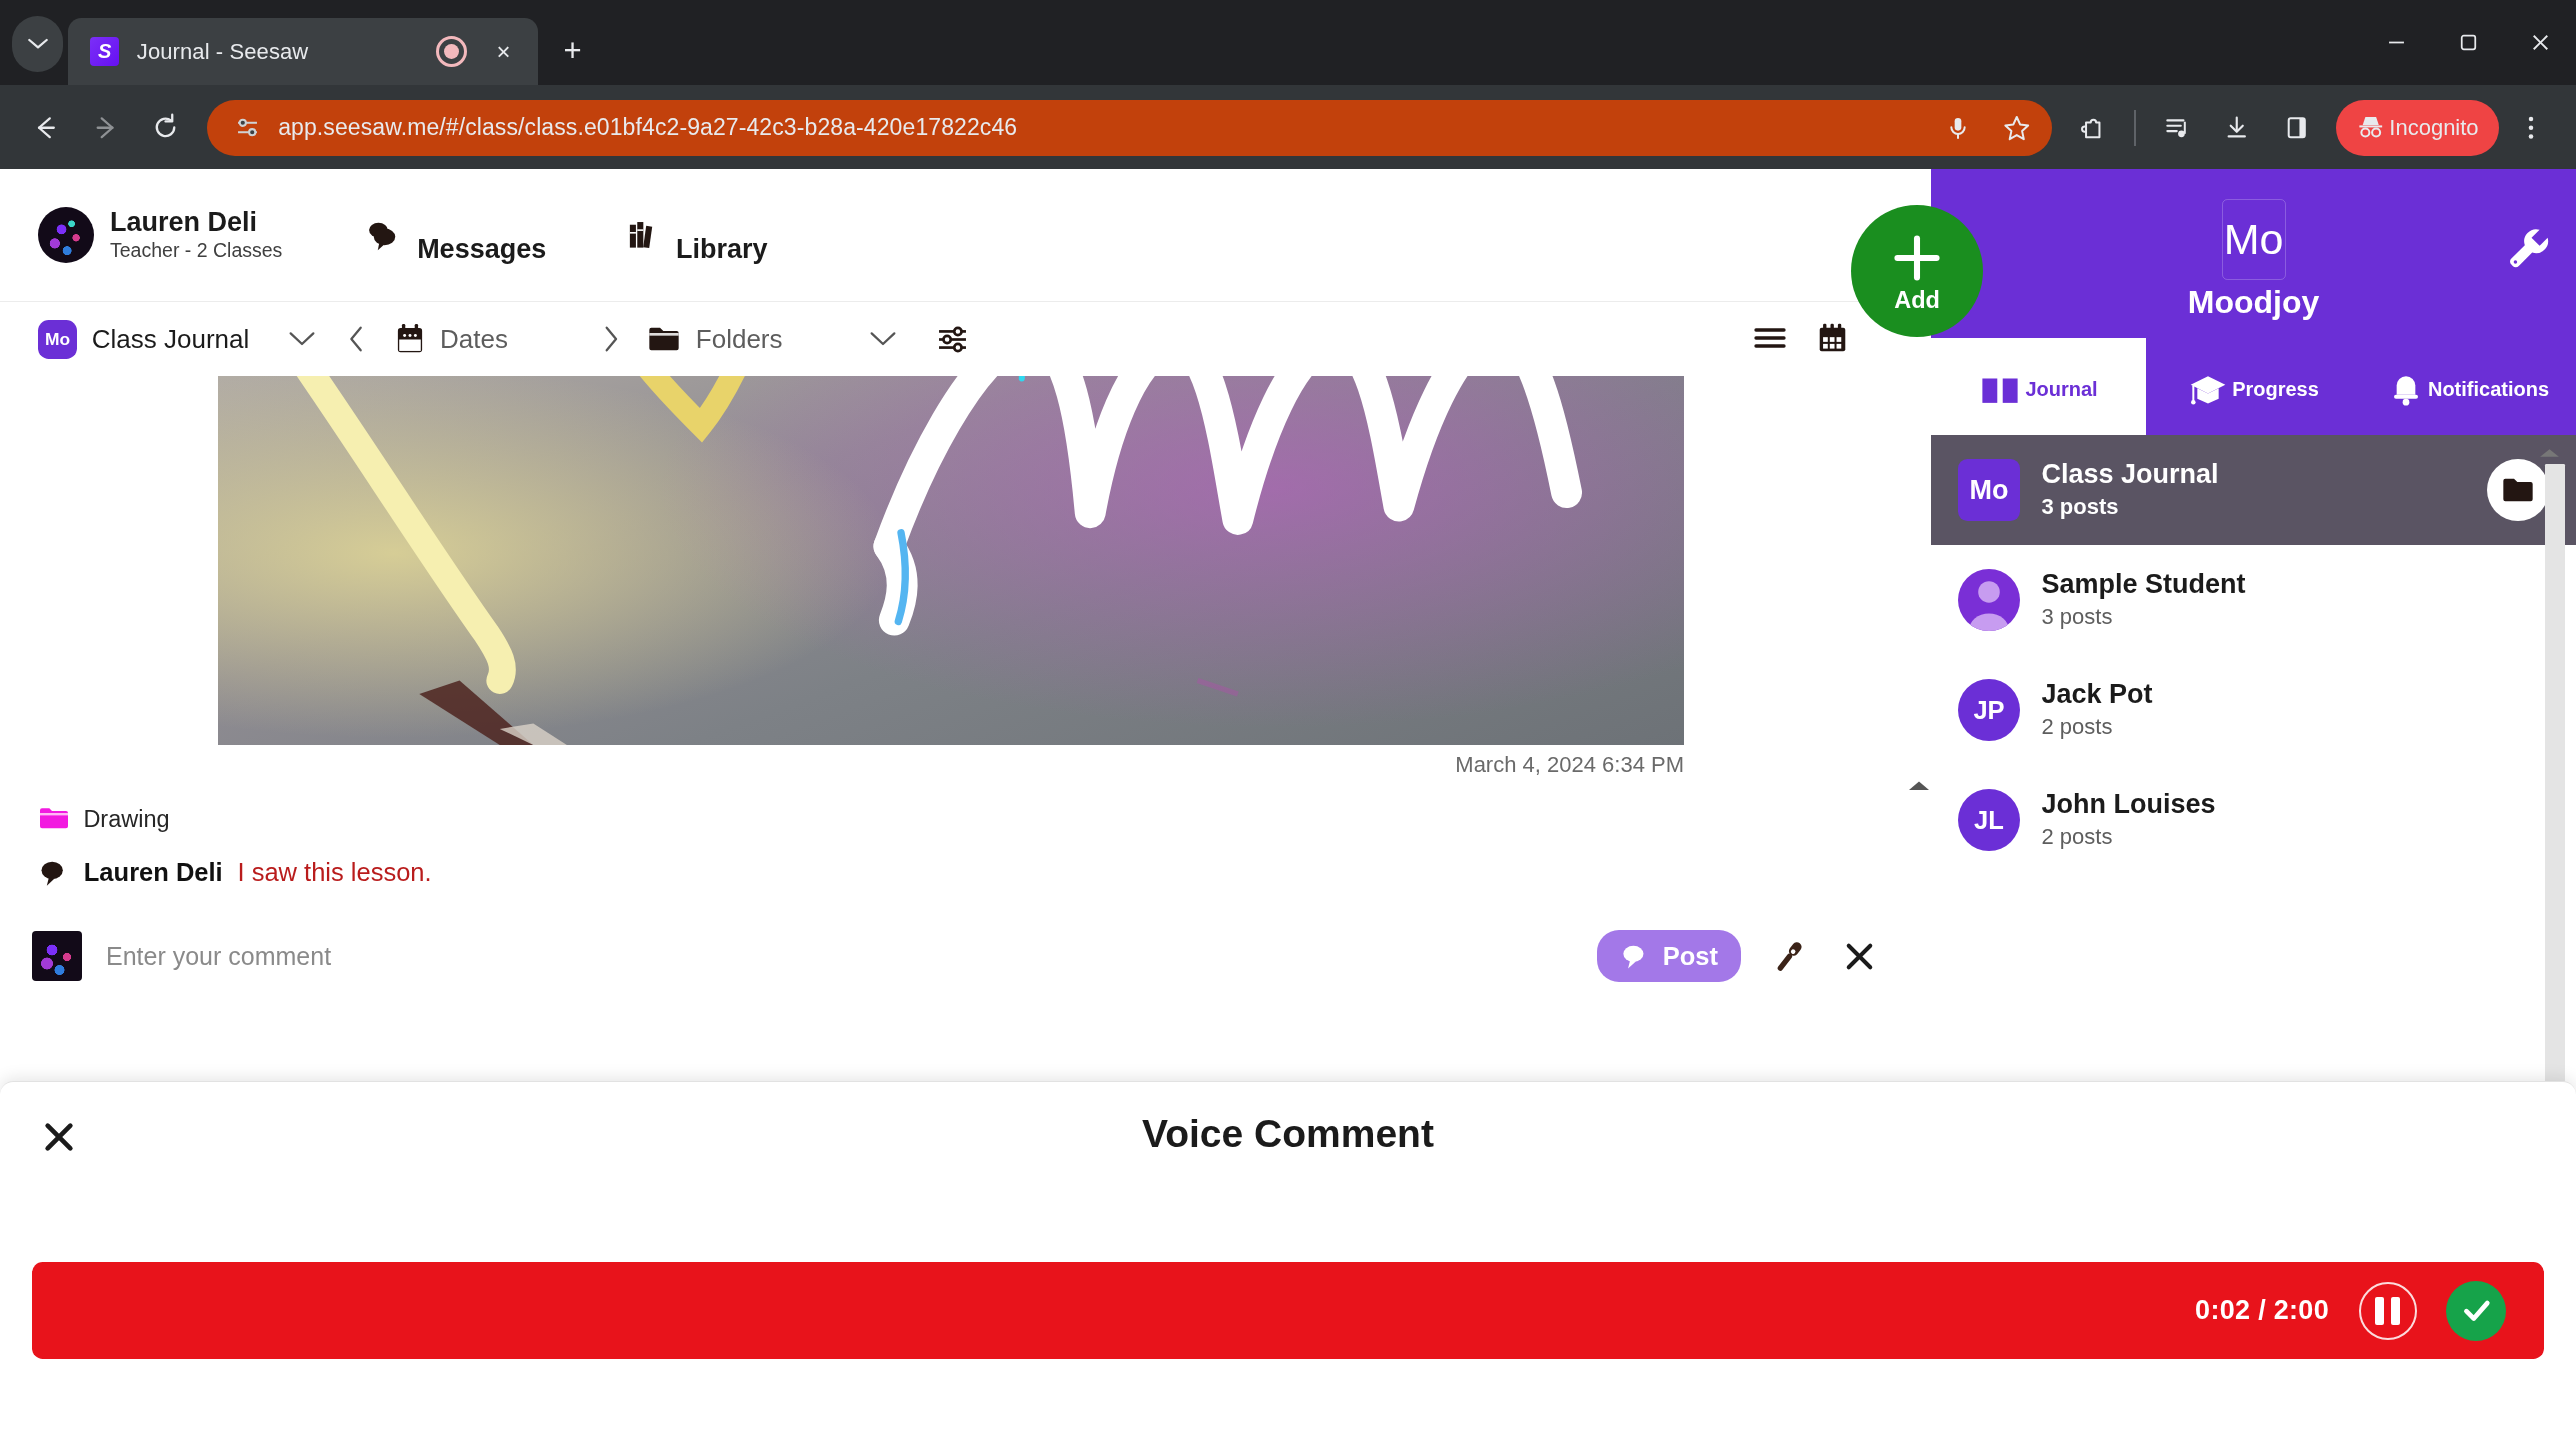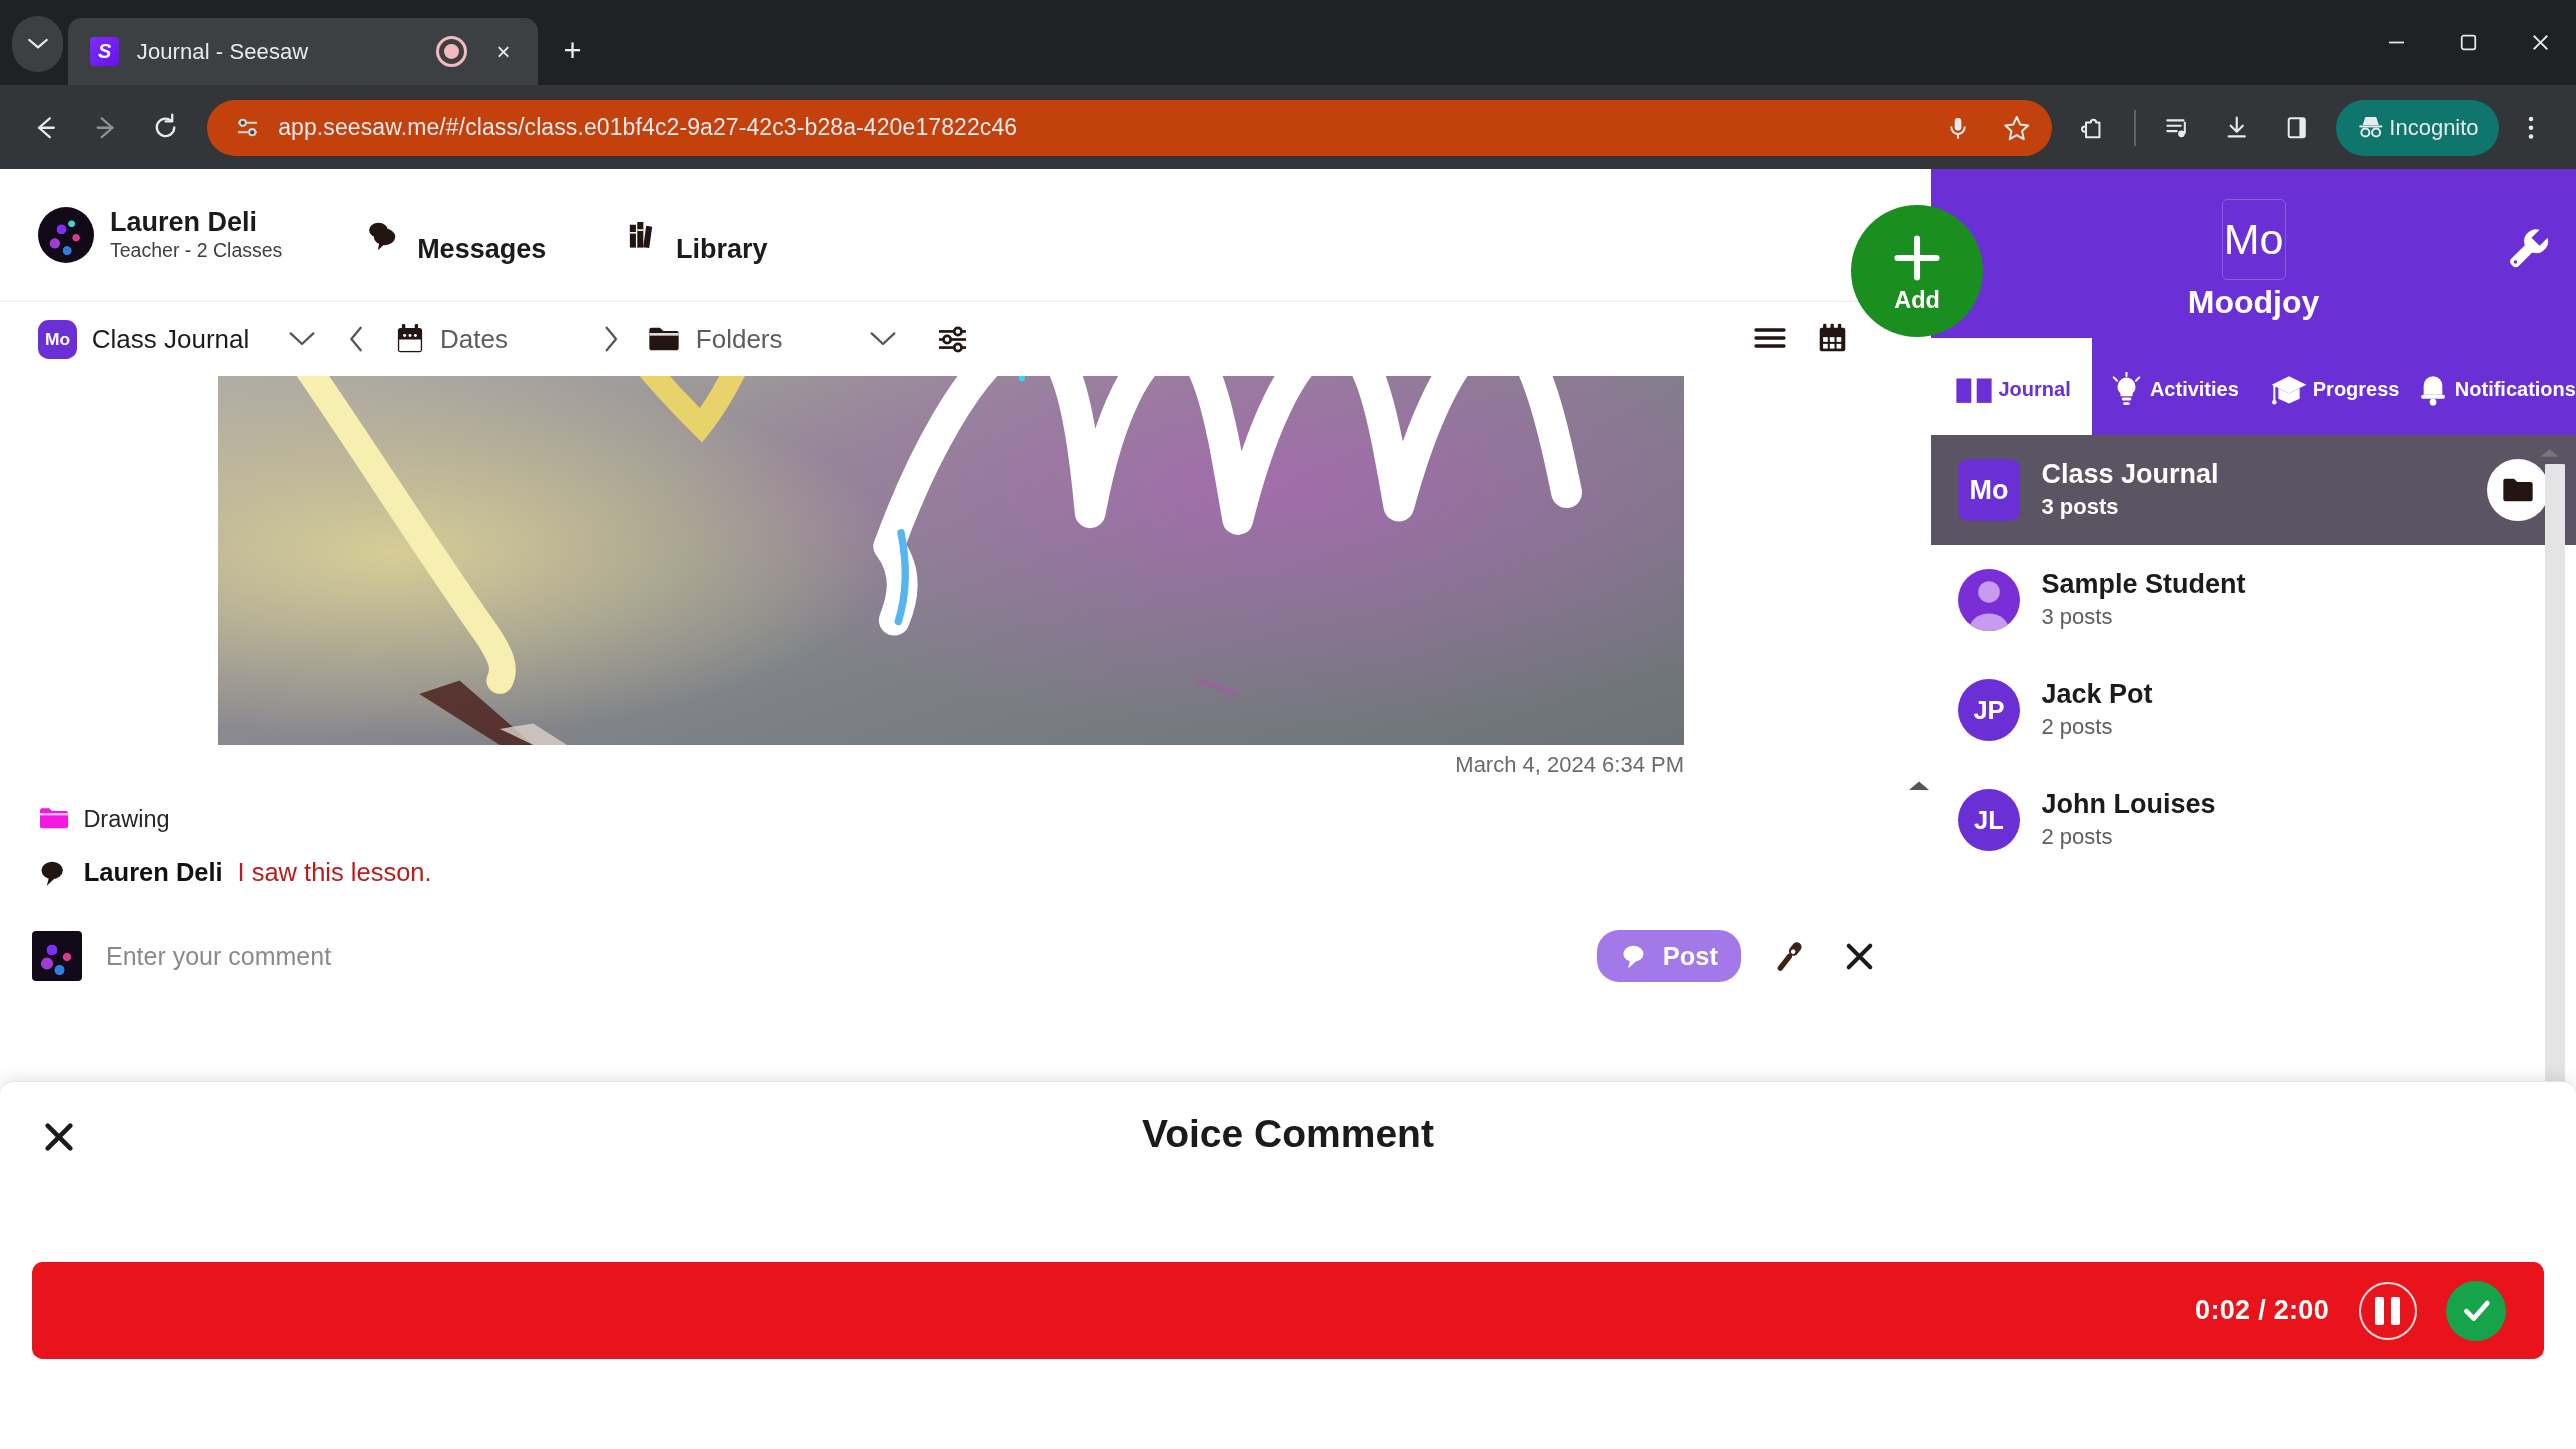--- a/index.html
+++ b/index.html
@@ -68,21 +68,21 @@
     display: flex; align-items: center; padding: 0 6.7px 0 19px; margin: 0 9.4px;
     min-width: 0;
   }
   .omni-left { width: 43px; height:43px; display:flex; align-items:center;
     justify-content:center; color:#cfd2d4; flex:0 0 auto;}
   .omni-url { flex: 1 1 auto; color: #e8eaed; font-size: 23px; padding-left: 9.4px;
     white-space: nowrap; overflow:hidden; text-overflow: ellipsis; letter-spacing: 0.1px;}
   .omni-right { display:flex; align-items:center; gap:2.7px; flex:0 0 auto; }
   .tb-sep { width: 1.3px; height: 36px; background: #5f6368; margin: 0 9.4px; flex:0 0 auto;}
   .incognito-pill {
-    height: 56px; background: #0f766e; border-radius: 28px; display:flex;
+    height: 56px; background: #ef4444; border-radius: 28px; display:flex;
     align-items:center; gap: 4px; padding: 0 20px; color: #e8eaed; font-size: 22px;
     margin-left: 6.7px; flex: 0 0 auto;
   }
 
   
   .viewport { position: absolute; top: 169px; left: 0; width: 2576px;
     height: 1280px; background: #ffffff; overflow: hidden; }
 
   
   .app-header {
@@ -618,31 +618,20 @@
       <div class="sb-tabs">
         <div class="sb-tab active">
           <svg width="42" height="34" viewBox="0 0 62 50">
             <path d="M5 8 h22 v36 h-22 z" fill="#6b2fd6"></path>
             <path d="M35 8 h22 v36 h-22 z" fill="#6b2fd6"></path>
             <rect x="28" y="6" width="6" height="40" fill="#ffffff"></rect>
           </svg>
           <span class="sb-tab-label">Journal</span>
         </div>
         <div class="sb-tab">
-          <svg width="39" height="35" viewBox="0 0 58 52">
-            <path d="M29 8 a14 14 0 0 1 9 24 v4 h-18 v-4 a14 14 0 0 1 9 -24 z" fill="#fff"></path>
-            <rect x="22" y="38" width="14" height="4.5" rx="2" fill="#fff"></rect>
-            <rect x="24" y="45" width="10" height="4" rx="2" fill="#fff"></rect>
-            <line x1="29" y1="0" x2="29" y2="6" stroke="#fff" stroke-width="3" stroke-linecap="round"></line>
-            <line x1="10" y1="8" x2="15" y2="13" stroke="#fff" stroke-width="3" stroke-linecap="round"></line>
-            <line x1="48" y1="8" x2="43" y2="13" stroke="#fff" stroke-width="3" stroke-linecap="round"></line>
-          </svg>
-          <span class="sb-tab-label">Activities</span>
-        </div>
-        <div class="sb-tab">
           <svg width="40" height="35" viewBox="0 0 60 52">
             <path d="M30 6 L56 19 L30 32 L4 19 Z" fill="#fff"></path>
             <path d="M14 24 v16 L30 47 L46 40 v-16 L30 32 Z" fill="#fff"></path>
             <line x1="8" y1="21" x2="8" y2="42" stroke="#fff" stroke-width="3" stroke-linecap="round"></line>
             <circle cx="8" cy="45" r="3.4" fill="#fff"></circle>
           </svg>
           <span class="sb-tab-label">Progress</span>
         </div>
         <div class="sb-tab">
           <svg width="36" height="35" viewBox="0 0 54 52">

